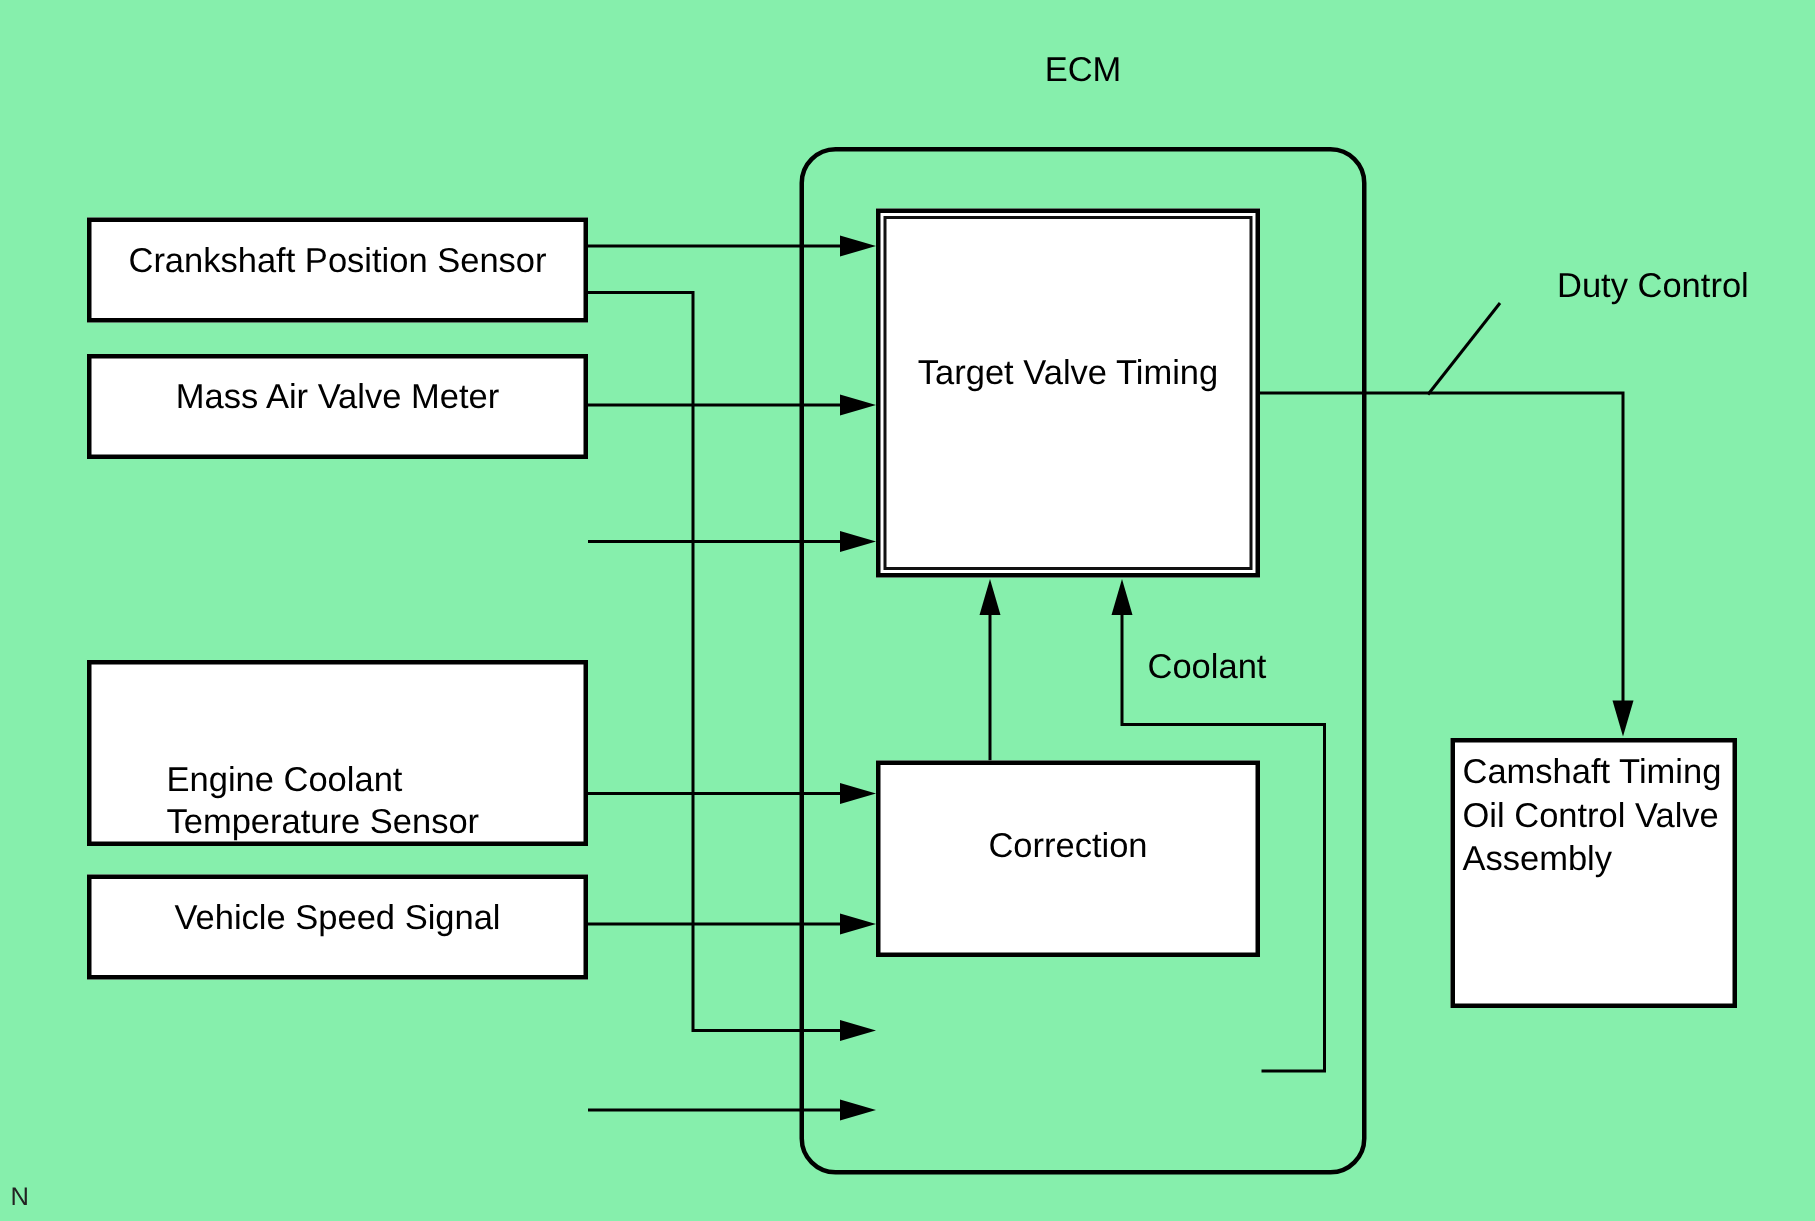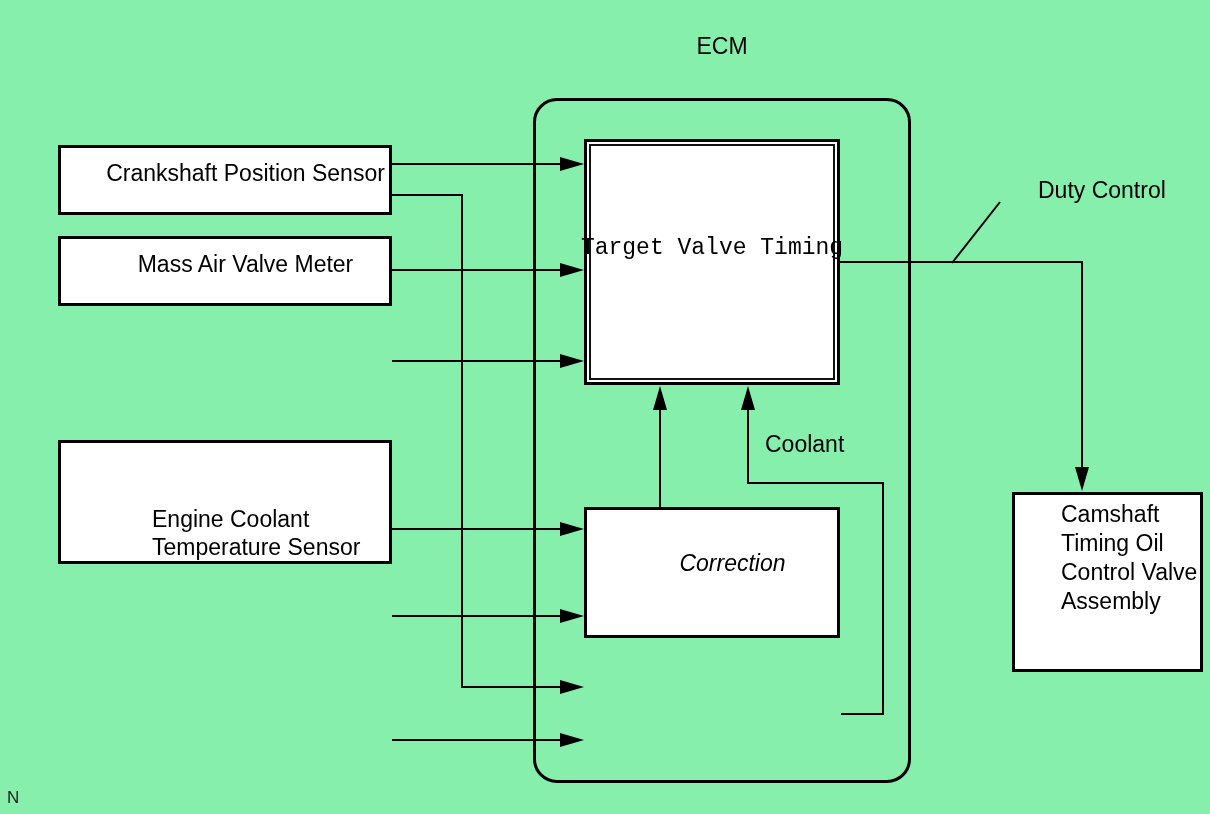--- a/index.html
+++ b/index.html
@@ -25,21 +25,20 @@
   }
   .box {
     position: absolute;
     border: 3px solid #000;
     background: #ffffff;
     z-index: 2;
     display: flex;
     align-items: center;
     justify-content: center;
     text-align: center;
-    padding-left: 41px;
   }
   .box .lbl { transform: translateY(-7px); white-space: nowrap; }
 
   
   .sensor { left: 58px; width: 334px; }
   .s1 { top: 145px; height: 70px; }
   .s2 { top: 236px; height: 70px; }
   .s3 { top: 326px; height: 70px; }
   .s4 { top: 440px; height: 124px; align-items: flex-end; justify-content: flex-start; text-align: left; }
   .s4 .lbl { transform: none; white-space: normal; display: block; width: 232px; margin: 10px 0 0 50px; }
@@ -61,40 +60,39 @@
     left: 533px; top: 32px;
     width: 378px;
     text-align: center;
     z-index: 2;
   }
 
   
   .inner { left: 584px; width: 256px; }
   .target { top: 139px; height: 246px; }
   .target .lbl { transform: translateY(-14px); }
-  .correction { top: 507px; height: 131px; font-style: italic; }
+  .correction { top: 507px; height: 131px; }
   .correction .lbl { transform: translateY(-10px); }
   .actual { top: 665px; height: 98px; width: 257px; }
   .actual .lbl { transform: translateY(-9px); }
 
   .dbl {
     padding: 2px;
-    font-family: Liberation Mono, monospace;
   }
   .dbl .inner-frame {
     width: 100%; height: 100%;
     border: 2px solid #111;
     display: flex;
     align-items: center;
     justify-content: center;
   }
 
   
   .actuator {
-    left: 1012px; top: 492px;
+    left: 967px; top: 492px;
     width: 191px; height: 180px;
     align-items: flex-start;
     justify-content: flex-start;
     text-align: left;
   }
   .actuator .lbl {
     transform: none;
     white-space: normal;
     display: block;
     margin: 5px 0 0 5px;
@@ -164,20 +162,23 @@
 
   <div class="box sensor s1">
     <span class="lbl">Crankshaft Position Sensor</span>
   </div>
   <div class="box sensor s2">
     <span class="lbl">Mass Air Valve Meter</span>
   </div>
   <div class="box sensor s4">
     <span class="lbl">Engine Coolant Temperature Sensor</span>
   </div>
+  <div class="box sensor s5">
+    <span class="lbl">Vehicle Speed Signal</span>
+  </div>
 
   <div class="box inner target dbl">
     <div class="inner-frame">
       <span class="lbl">Target Valve Timing</span>
     </div>
   </div>
   <div class="box inner correction">
     <span class="lbl">Correction</span>
   </div>
 

